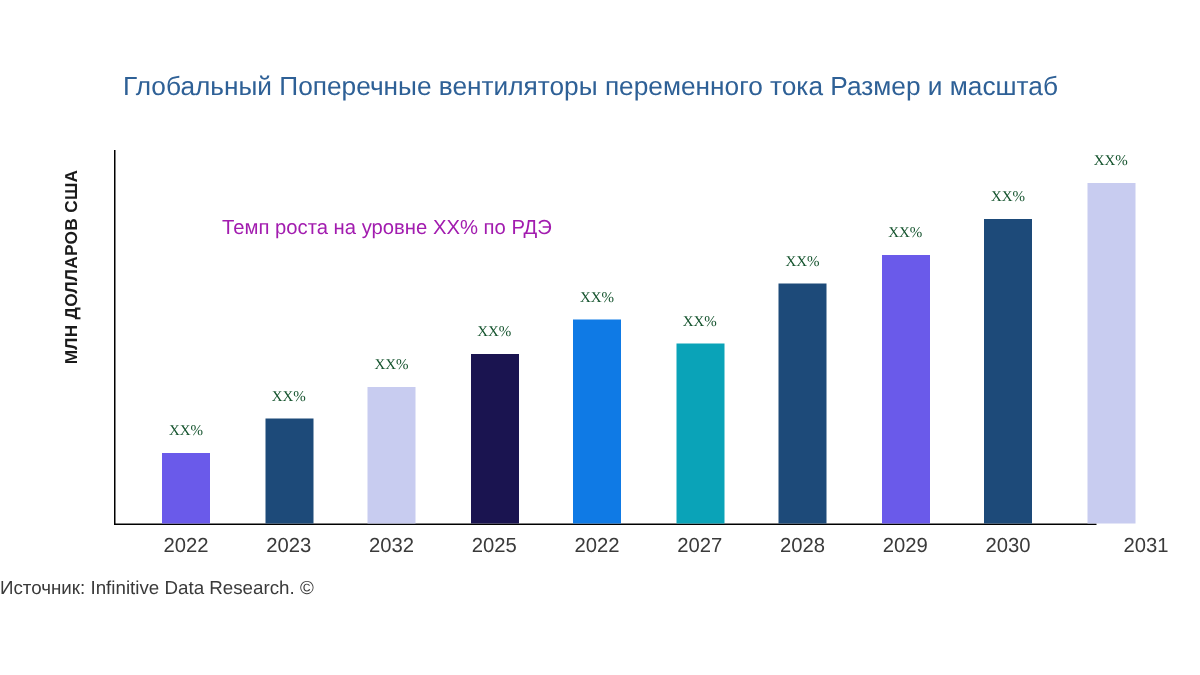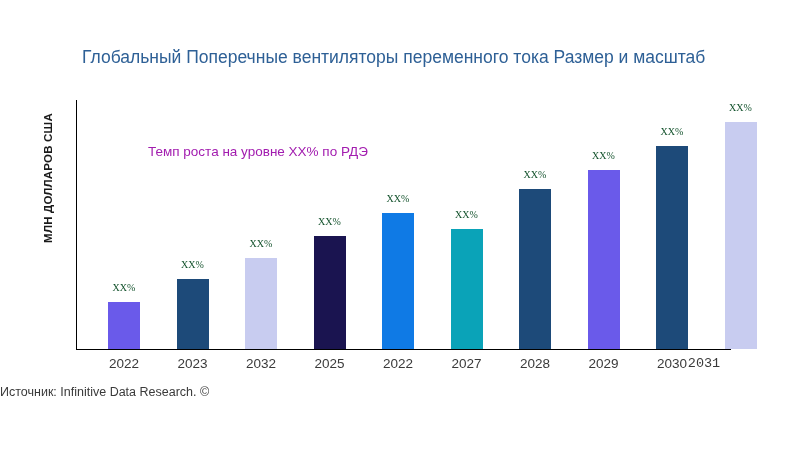--- a/index.html
+++ b/index.html
@@ -162,20 +162,20 @@
     <div id="ticks-layer">
         <div class="x-tick" style="left: 94px; width: 60px;">2022</div>
         <div class="x-tick" style="left: 162.5px; width: 60px;">2023</div>
         <div class="x-tick" style="left: 231px; width: 60px;">2032</div>
         <div class="x-tick" style="left: 299.5px; width: 60px;">2025</div>
         <div class="x-tick" style="left: 368px; width: 60px;">2022</div>
         <div class="x-tick" style="left: 436.5px; width: 60px;">2027</div>
         <div class="x-tick" style="left: 505px; width: 60px;">2028</div>
         <div class="x-tick" style="left: 573.5px; width: 60px; text-align: center;">2029</div>
         <div class="x-tick" style="left: 642px; width: 60px;">2030</div>
-        <div class="x-tick" style="left: 674px; width: 60px; font-family: Liberation Mono, monospace;">2031</div>
+        <div class="x-tick" style="left: 734px; width: 60px;">2031</div>
       </div>
   </div>
 
   <div class="cagr-note">Темп роста на уровне XX% по РДЭ</div>
 
   <div class="source-note">Источник: Infinitive Data Research. ©</div>
 </div>
 
 </body></html>

